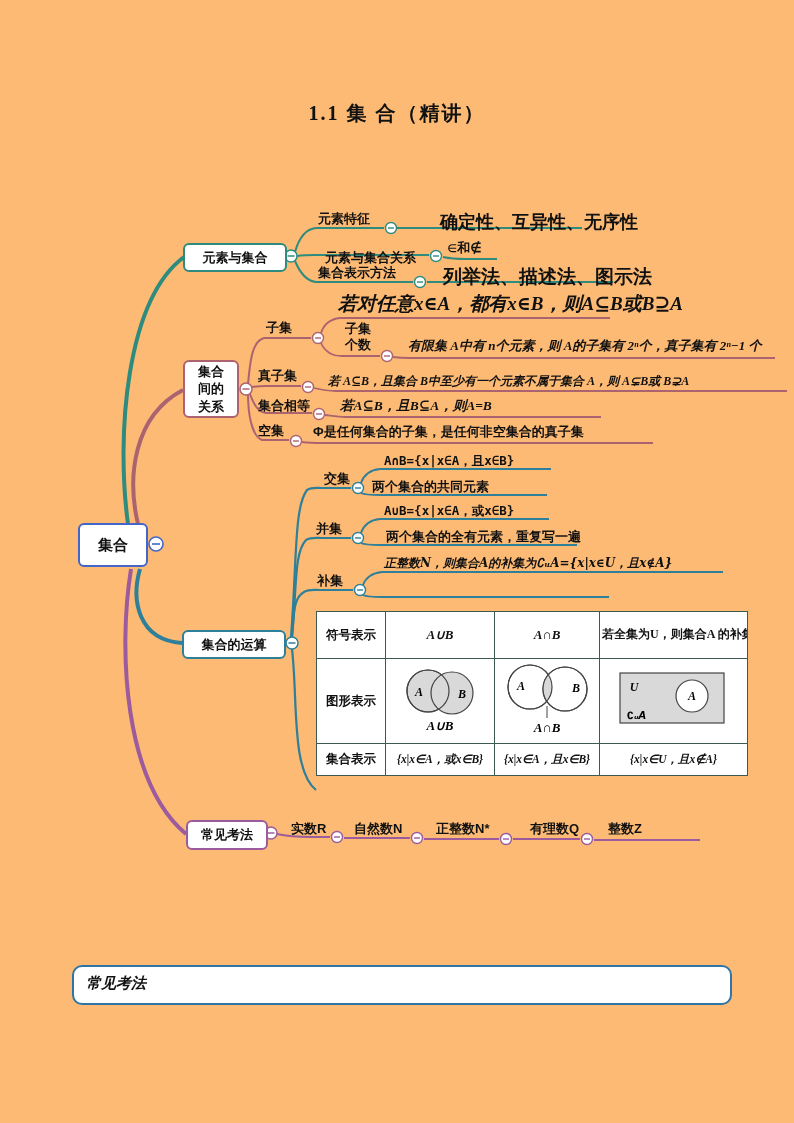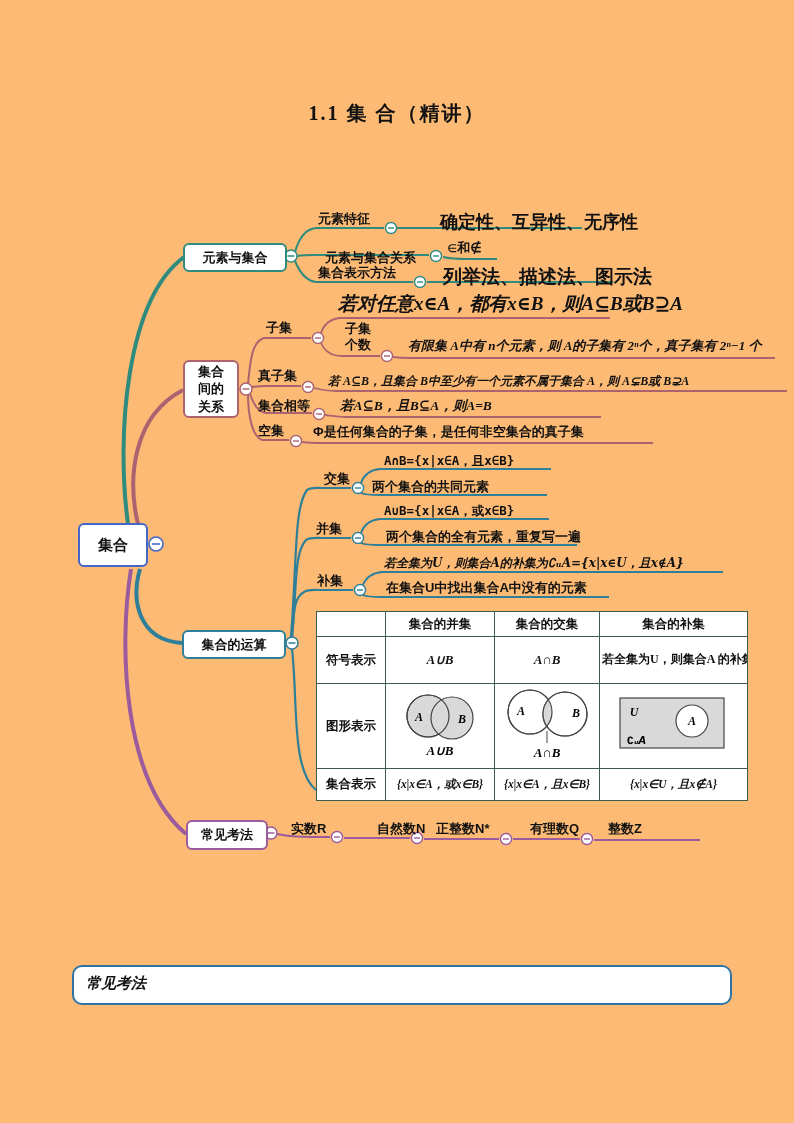--- a/index.html
+++ b/index.html
@@ -202,38 +202,31 @@
   <div class="abs lbl" style="left:258px;top:422px;">空集</div>
   <div class="abs lbl" style="left:313px;top:423px;">Φ是任何集合的子集，是任何非空集合的真子集</div>
 
   <div class="abs lbl" style="left:316px;top:470px;margin-left:8px;">交集</div>
   <div class="abs formula" style="left:384px;top:453px;">A∩B={x|x∈A，且x∈B}</div>
   <div class="abs lbl" style="left:372px;top:478px;">两个集合的共同元素</div>
   <div class="abs lbl" style="left:316px;top:520px;">并集</div>
   <div class="abs formula" style="left:384px;top:503px;">A∪B={x|x∈A，或x∈B}</div>
   <div class="abs lbl" style="left:386px;top:528px;">两个集合的全有元素，重复写一遍</div>
   <div class="abs lbl" style="left:317px;top:572px;">补集</div>
-  <div class="abs mathbold" style="left:384px;top:555px;font-size:12px;font-family:'DejaVu Serif',serif;">若全集为U，则集合A的补集为∁ᵤA={x|x∈U，且x∉A}</div>
-  <div class="abs lbl" style="left:386px;top:579px;">在集合U中找出集合A中没有的元素</div>
+  <div class="abs mathbold" style="left:384px;top:555px;font-size:12px;font-family:'DejaVu Serif',serif;">正整数N，则集合A的补集为∁ᵤA={x|x∈U，且x∉A}</div>
 
   <div class="abs" style="left:316px;top:611px;z-index:2;">
     <table class="op" style="width:431px;">
       <colgroup>
           <col style="width:69px">
           <col style="width:109px">
           <col style="width:105px">
           <col style="width:148px">
         </colgroup>
       <tbody>
-          <tr style="height:25px;">
-        <td class="th"></td>
-        <td class="th">集合的并集</td>
-        <td class="th">集合的交集</td>
-        <td class="th">集合的补集</td>
-      </tr>
       <tr style="height:47px;">
         <td class="rowlab">符号表示</td>
         <td class="sym">A∪B</td>
         <td class="sym">A∩B</td>
         <td class="compcell">若全集为U，则集合A 的补集为∁ᵤA</td>
       </tr>
       <tr style="height:75px;">
         <td class="rowlab">图形表示</td>
         <td>
           <svg width="105" height="72" viewBox="0 0 105 72">
@@ -277,18 +270,18 @@
         <td class="rowlab">集合表示</td>
         <td class="setcell">{x|x∈A，或x∈B}</td>
         <td class="setcell">{x|x∈A，且x∈B}</td>
         <td class="setcell">{x|x∈U，且x∉A}</td>
       </tr>
     </tbody>
       </table>
   </div>
 
   <div class="abs lbl" style="left:291px;top:820px;">实数R</div>
-  <div class="abs lbl" style="left:377px;top:820px;">自然数N</div>
+  <div class="abs lbl" style="left:354px;top:820px;">自然数N</div>
   <div class="abs lbl" style="left:436px;top:820px;">正整数N*</div>
   <div class="abs lbl" style="left:530px;top:820px;">有理数Q</div>
   <div class="abs lbl" style="left:608px;top:820px;">整数Z</div>
 
 </div>
 
 </body></html>

